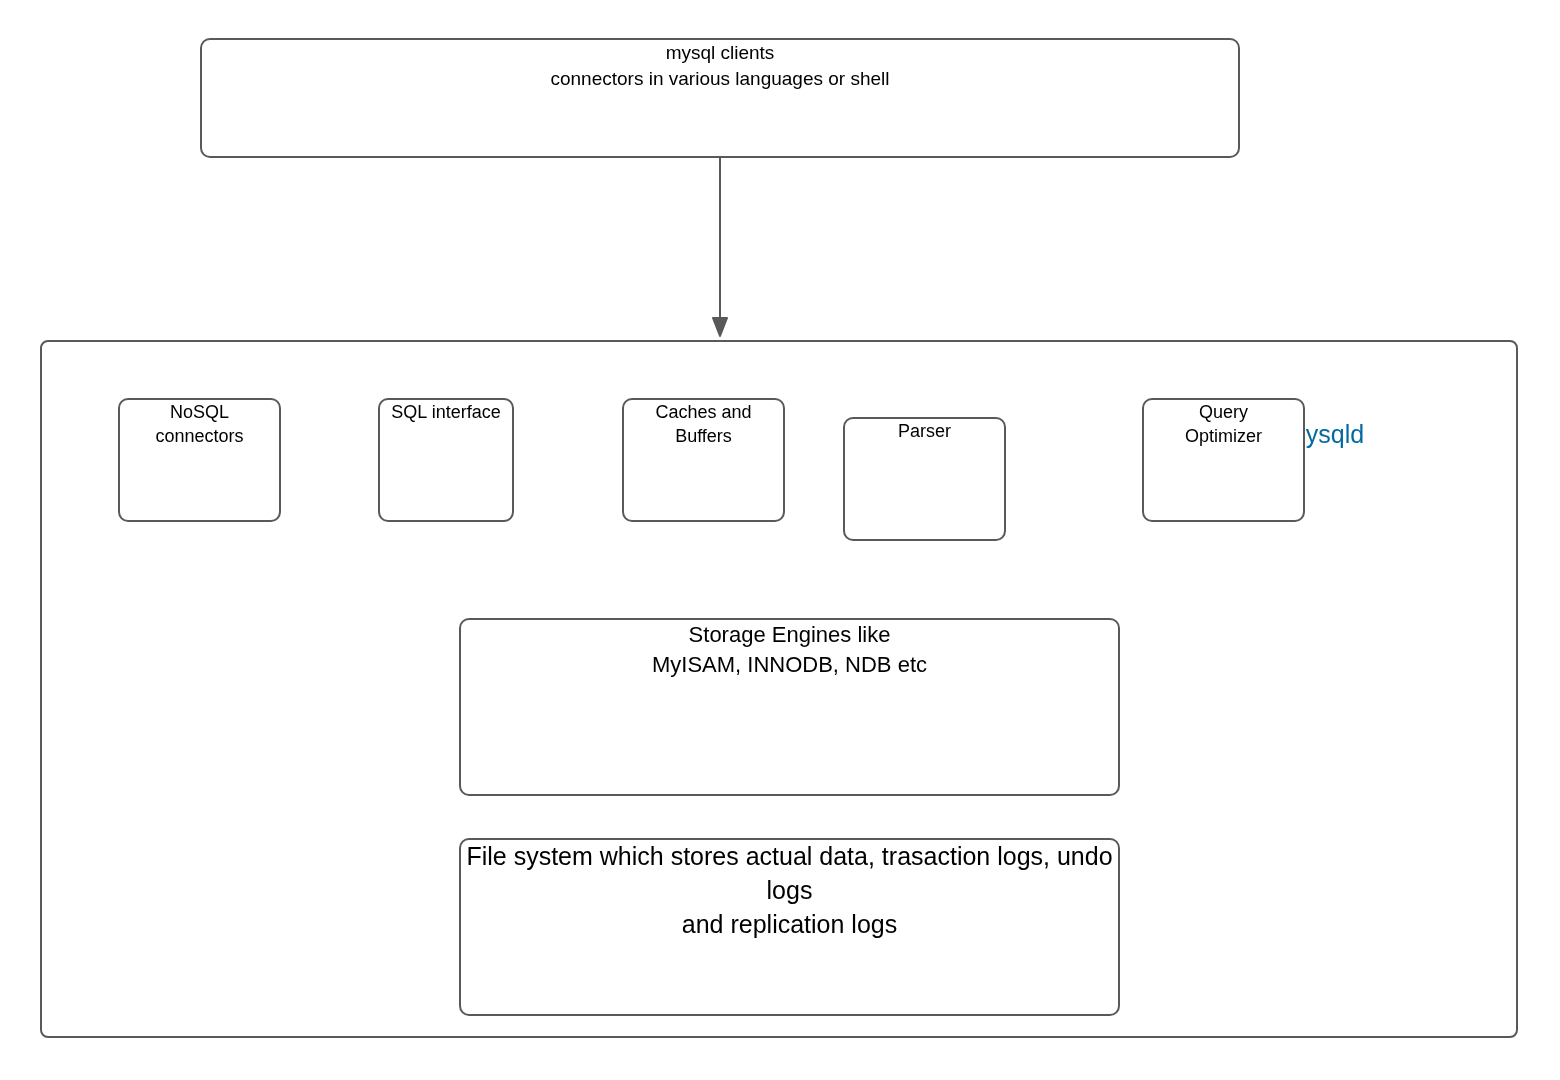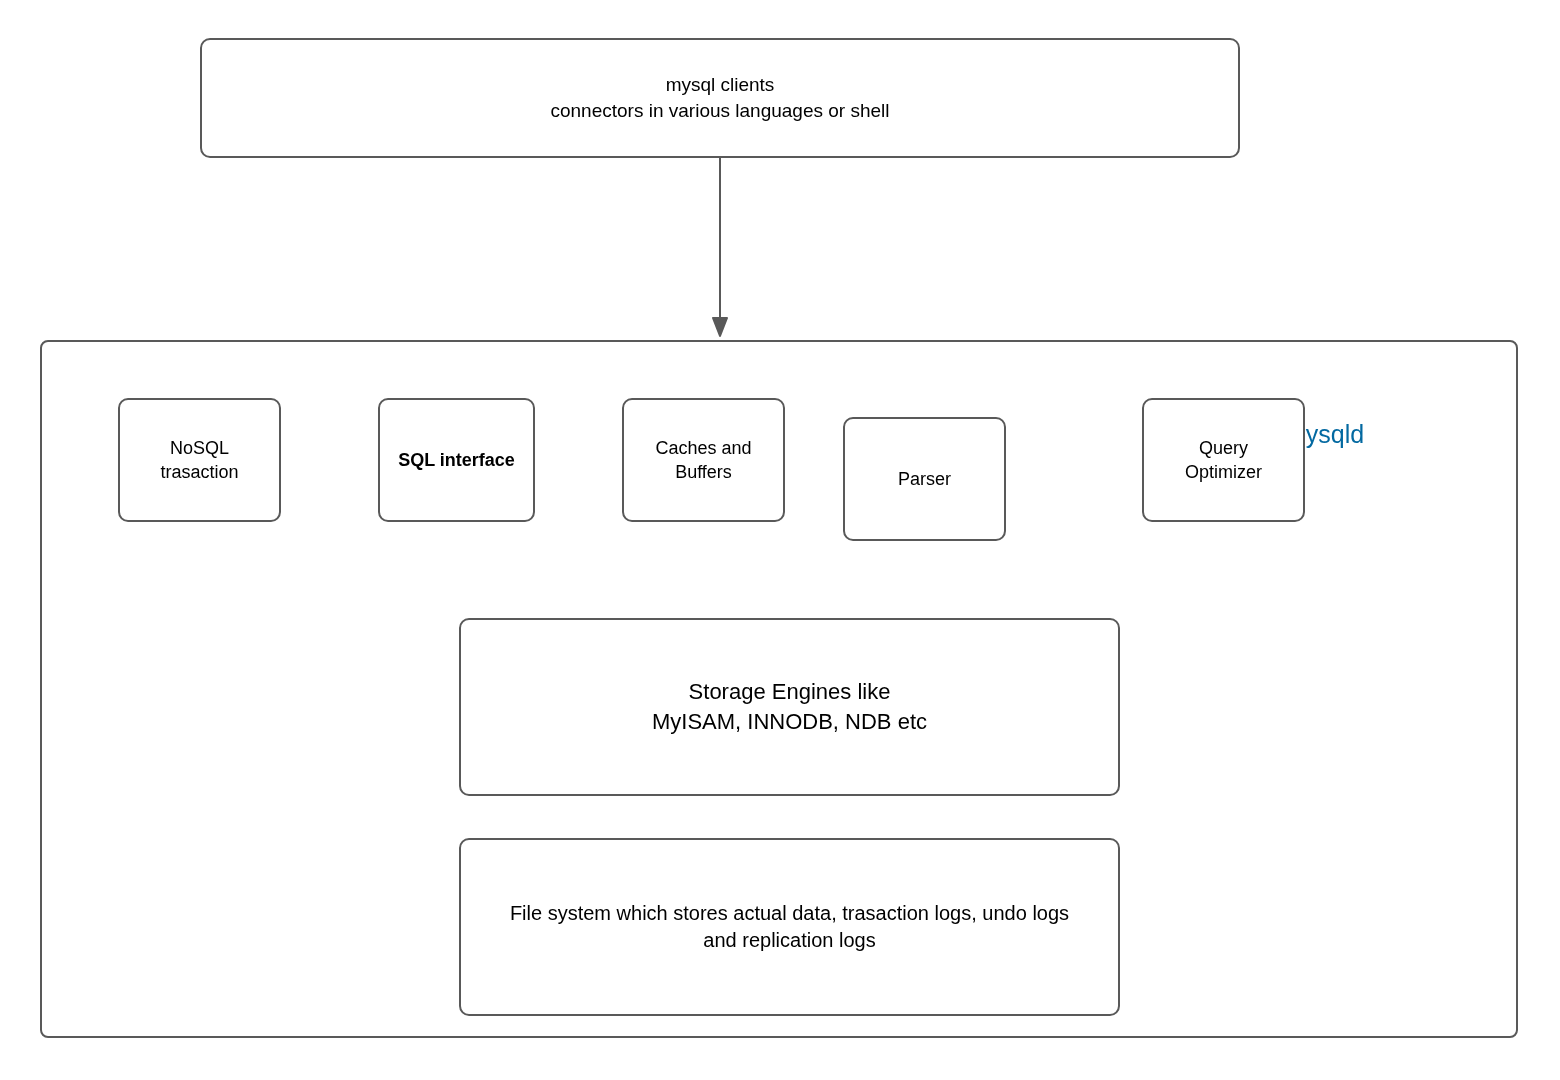--- a/index.html
+++ b/index.html
@@ -19,21 +19,21 @@
     position: absolute;
     inset: 0;
   }
   .box {
     position: absolute;
     box-sizing: border-box;
     border: 2px solid #595959;
     border-radius: 10px;
     background: #ffffff;
     display: flex;
-    align-items: center;
+    align-items: flex-start;
     justify-content: center;
     text-align: center;
     line-height: 1.35;
   }
   .box .txt {
     display: block;
     white-space: pre-line;
   }
 
   
@@ -63,41 +63,41 @@
     white-space: nowrap;
   }
 
   
   .component {
     height: 124px;
     top: 398px;
     font-size: 18px;
   }
   #nosql-box    { left: 118px;  width: 163px; }
-  #sql-box      { left: 378px;  width: 157px; font-weight: bold; }
+  #sql-box      { left: 378px;  width: 136px; }
   #caches-box   { left: 608px;  width: 163px; margin-left: 14px; }
   #parser-box   { left: 843px;  width: 163px; margin-top: 19px; }
   #optimizer-box{ left: 1142px; width: 163px; }
 
   
   #storage-box {
     left: 459px;
     top: 618px;
     width: 661px;
     height: 178px;
     font-size: 22px;
   }
 
   
   #filesystem-box {
     left: 459px;
     top: 838px;
     width: 661px;
     height: 178px;
-    font-size: 20px;
+    font-size: 25px;
   }
 
   
   #connector {
     position: absolute;
     left: 0;
     top: 0;
     width: 1560px;
     height: 1080px;
     pointer-events: none;
@@ -116,21 +116,21 @@
   <div class="box" id="clients-box">
     <span class="txt">mysql clients
 connectors in various languages or shell</span>
   </div>
 
   <div class="box" id="mysqld-box"></div>
   <div id="mysqld-label">mysqld</div>
 
   <div class="box component" id="nosql-box">
     <span class="txt">NoSQL
-trasaction</span>
+connectors</span>
   </div>
   <div class="box component" id="sql-box">
     <span class="txt">SQL interface</span>
   </div>
   <div class="box component" id="caches-box">
     <span class="txt">Caches and
 Buffers</span>
   </div>
   <div class="box component" id="parser-box">
     <span class="txt">Parser</span>

